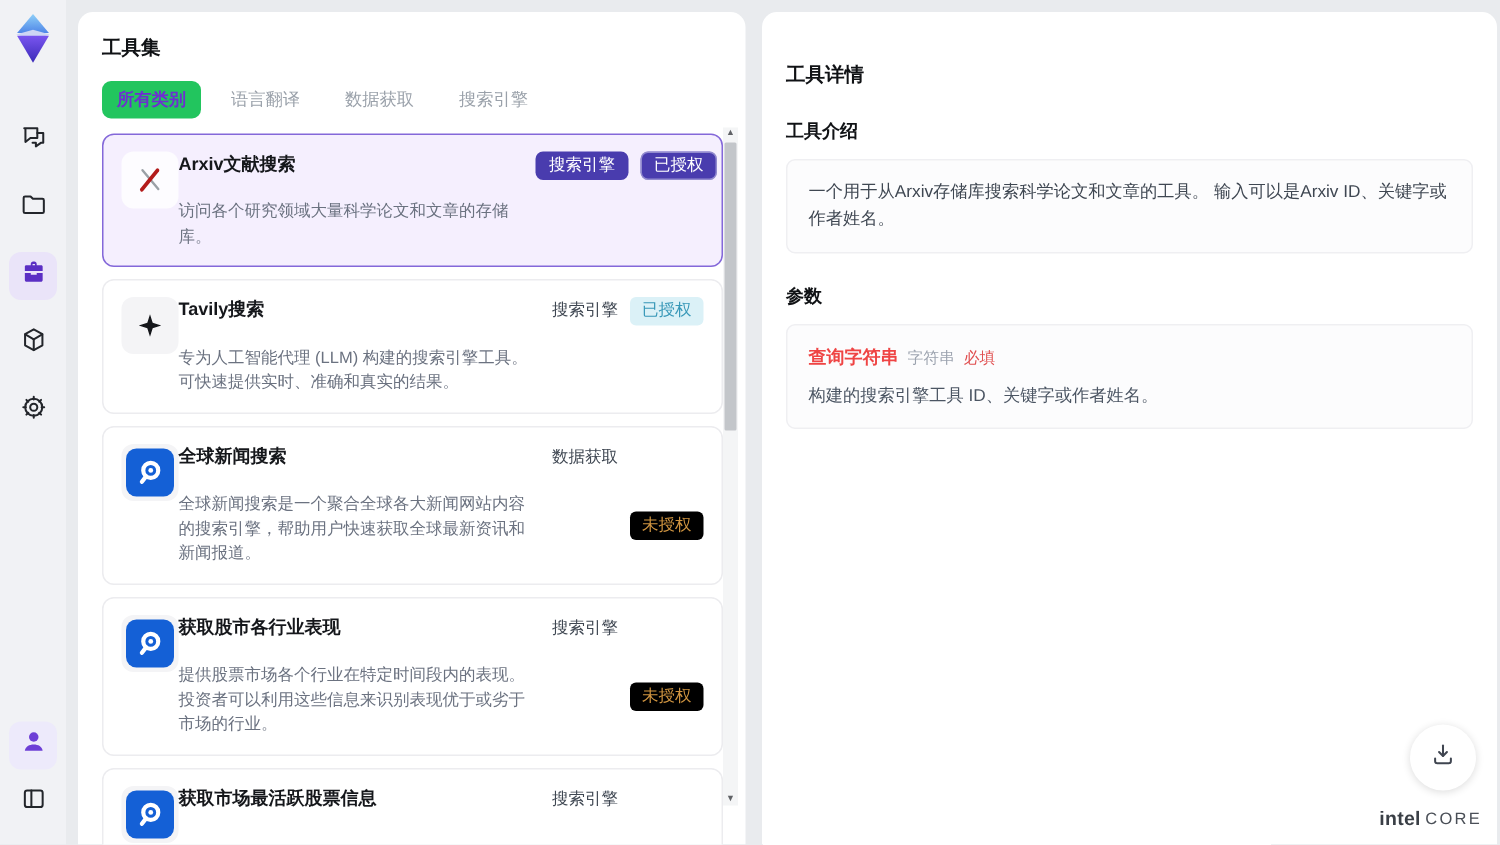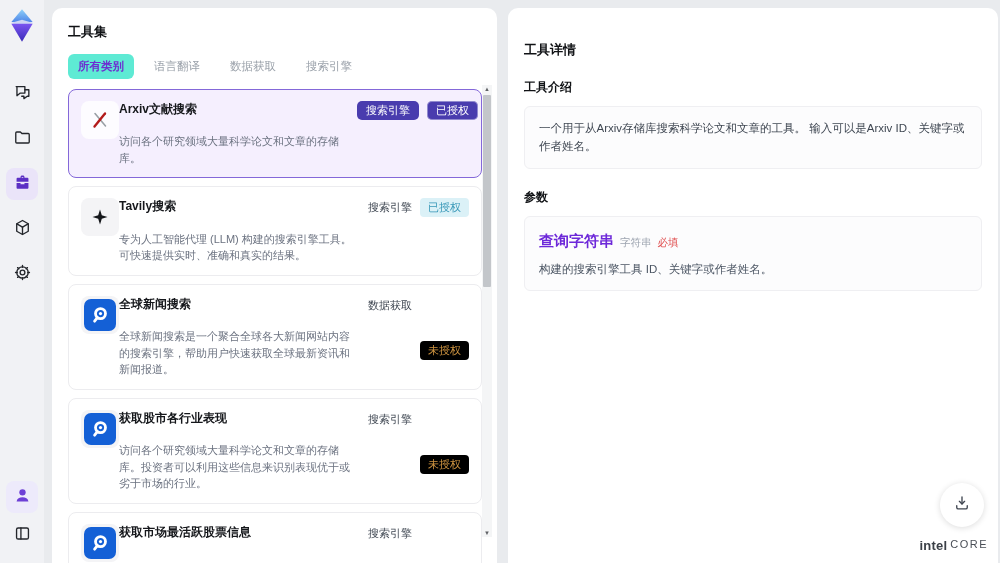--- a/index.html
+++ b/index.html
@@ -28,21 +28,21 @@
   .panel {
     position:absolute; top:8px; bottom:0; background:#fff;
     border-radius:10px 10px 0 0;
   }
   .panel-left  { left:52px;  width:445px; padding:15px 0 0 16px; }
   .panel-right { left:508px; right:2px;  padding:33px 16px 0; }
   .h-main { font-size:13px; font-weight:bold; color:#101215; }
   
   .tabs { display:flex; gap:10px; margin-top:13px; align-items:center; }
   .tab { font-size:11.5px; color:#9aa1aa; padding:5px 10px; border-radius:6px; cursor:pointer; white-space:nowrap; }
-  .tab.active { background:#5eead4; color:#6d2fd0; font-weight:bold; }
+  .tab.active { background:#22c55e; color:#6d2fd0; font-weight:bold; }
   
   .list-area { position:relative; margin-top:10px; height:452px; }
   .tool-list { width:414px; display:flex; flex-direction:column; gap:8px; }
   .card {
     background:#fff; border:1px solid #ececef; border-radius:8px;
     padding:11px 12px; display:flex; cursor:pointer;
   }
   .card.selected { background:#f5effe; border:1.5px solid #8468d9; }
   .card-icon {
     width:38px; height:38px; border-radius:8px; background:#f4f4f6;
@@ -74,33 +74,33 @@
   .vscroll .arr { font-size:6px; color:#606266; line-height:8px; height:8px; cursor:pointer; }
   .vscroll .thumb { width:8px; height:192px; background:#c3c6ca; margin-top:2px; border-radius:1px; cursor:grab; }
   .vscroll .arr.down { margin-top:auto; }
   
   .sec-h { font-size:12px; font-weight:bold; color:#101215; margin-top:20px; }
   .info-box {
     margin-top:10px; background:#fcfcfd; border:1px solid #efeff2;
     border-radius:6px; padding:12px 14px; font-size:11.5px; color:#3f4752; line-height:1.6;
   }
   .param-line { display:flex; align-items:baseline; gap:6px; }
-  .param-name { font-size:15px; font-weight:bold; color:#6d28d9; }
+  .param-name { font-size:12px; font-weight:bold; color:#ef4444; }
   .param-type { font-size:10.5px; color:#9ca3af; }
   .param-req  { font-size:10.5px; color:#e04f50; }
   .param-desc { font-size:11.5px; color:#4b5563; margin-top:7px; }
   
   .fab {
     position:absolute; right:16px; bottom:36px; width:44px; height:44px;
     border-radius:50%; background:#fff; box-shadow:0 1px 6px rgba(0,0,0,.14);
     display:flex; align-items:center; justify-content:center; color:#3f4550; cursor:pointer;
   }
   .brand {
     position:absolute; right:12px; bottom:10px; color:#3a3f46;
-    font-size:13px; display:flex; align-items:flex-start; gap:3px;
+    font-size:13px; display:flex; align-items:center; gap:3px;
   }
   .brand .b1 { font-weight:bold; letter-spacing:.2px; }
   .brand .b2 { font-size:11px; letter-spacing:1.5px; text-transform:uppercase; color:#4a4f57; }
 </style>
 </head>
 <body>
 
 <div class="rail">
   <div class="rail-logo">
     <svg viewBox="0 0 24 28">
@@ -236,21 +236,21 @@
             <div class="icon-box-blue">
               <svg width="20" height="20" viewBox="0 0 20 20">
                 <circle cx="10.5" cy="8.6" r="5" fill="none" stroke="#fff" stroke-width="2.8"></circle>
                 <path d="M7.4 12.6 4.6 16.2" stroke="#fff" stroke-width="2.8" stroke-linecap="round"></path>
                 <circle cx="10.5" cy="8.6" r="1.6" fill="#fff"></circle>
               </svg>
             </div>
           </div>
     <div class="card-main">
       <div class="card-title">获取股市各行业表现</div>
-      <div class="card-desc">访问各个研究领域大量科学论文和文章的存储库。投资者可以利用这些信息来识别表现优于或劣于市场的行业。</div>
+      <div class="card-desc">提供股票市场各个行业在特定时间段内的表现。投资者可以利用这些信息来识别表现优于或劣于市场的行业。</div>
     </div>
     <div class="card-badges">
       <span class="badge badge-category">搜索引擎</span>
       <span class="badge badge-auth unauthorized">未授权</span>
     </div>
   </div>
 
   <div class="card">
     <div class="card-icon">
             <div class="icon-box-blue">

